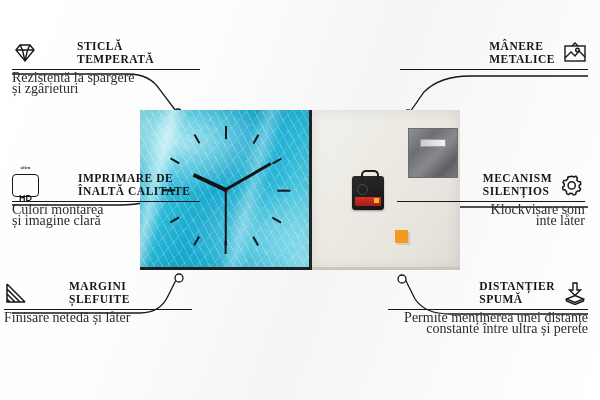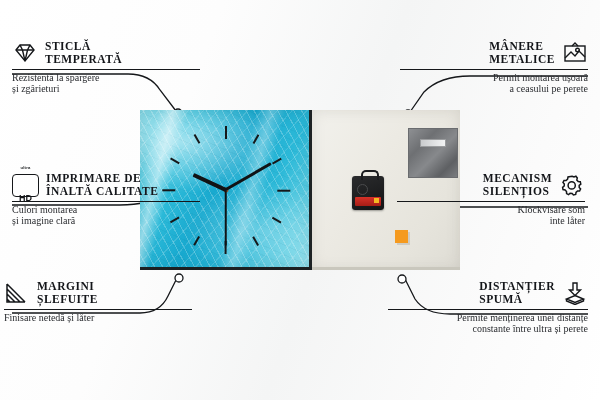--- a/index.html
+++ b/index.html
@@ -67,25 +67,25 @@
   .mark{position:absolute;background:#16181a;transform-origin:center;}
   .hand{position:absolute;background:#111315;transform-origin:0% 50%;border-radius:1px;}
   .pin{position:absolute;width:5px;height:5px;border-radius:50%;
     background:#8a5a36;left:50%;top:50%;transform:translate(-50%,-50%);}
 
   
   .feature{position:absolute;width:188px;}
   .feature .head{display:flex;align-items:center;gap:7px;}
   .feature.right .head{justify-content:flex-end;}
   .title{font-weight:bold;font-size:11.5px;line-height:13px;color:#14161a;
-    letter-spacing:.5px;text-transform:uppercase;}
+    letter-spacing:.5px;text-transform:uppercase;margin-left:32px;}
   .feature.left .title{text-align:left;}
   .feature.right .title{}
   .rule{height:1px;background:#15171a;margin:3px 0 3px 0;}
-  .desc{font-size:10px;line-height:10.5px;color:#2a2c30;}
+  .desc{font-size:14px;line-height:10.5px;color:#2a2c30;}
   .feature.right .desc{text-align:right;}
 
   .ico{width:26px;height:24px;flex:0 0 26px;display:block;}
   .ico svg{display:block;}
 
   .hdbox{width:25px;height:21px;border:1.6px solid #15171a;border-radius:4px;
     display:flex;flex-direction:column;align-items:center;justify-content:center;flex:0 0 25px;}
   .hdbox .u{font-size:4.2px;line-height:4.2px;font-weight:bold;letter-spacing:.2px;color:#15171a;font-family:"Liberation Sans",sans-serif;}
   .hdbox .h{font-size:9px;line-height:9.5px;font-weight:bold;color:#15171a;font-family:"Liberation Sans",sans-serif;margin-top:24px;}
 </style>
@@ -225,24 +225,20 @@
       <span class="ico">
         <svg viewBox="0 0 26 24" width="26" height="24" fill="none" stroke="#15171a" stroke-width="1.4">
           <path d="M10 5 L13 2 L16 5"></path>
           <rect x="3" y="5" width="20" height="15"></rect>
           <path d="M3 17 L9 11 L13 15 L17 10 L23 16"></path>
           <circle cx="15.5" cy="9" r="1.8"></circle>
         </svg>
       </span>
     </div>
     <div class="rule"></div>
-    <div class="desc">
-      <span>Permit montarea ușoară</span><br>
-      <span>a ceasului pe perete</span>
-    </div>
   </div>
 
   <div class="feature right" style="left:397px;top:172px;font-family:Liberation Serif, serif;">
     <div class="head">
       <span class="title">
         <span>MECANISM</span><br>
         <span>SILENȚIOS</span>
       </span>
       <span class="ico">
         <svg viewBox="0 0 26 24" width="26" height="24" fill="none" stroke="#15171a" stroke-width="1.5">

